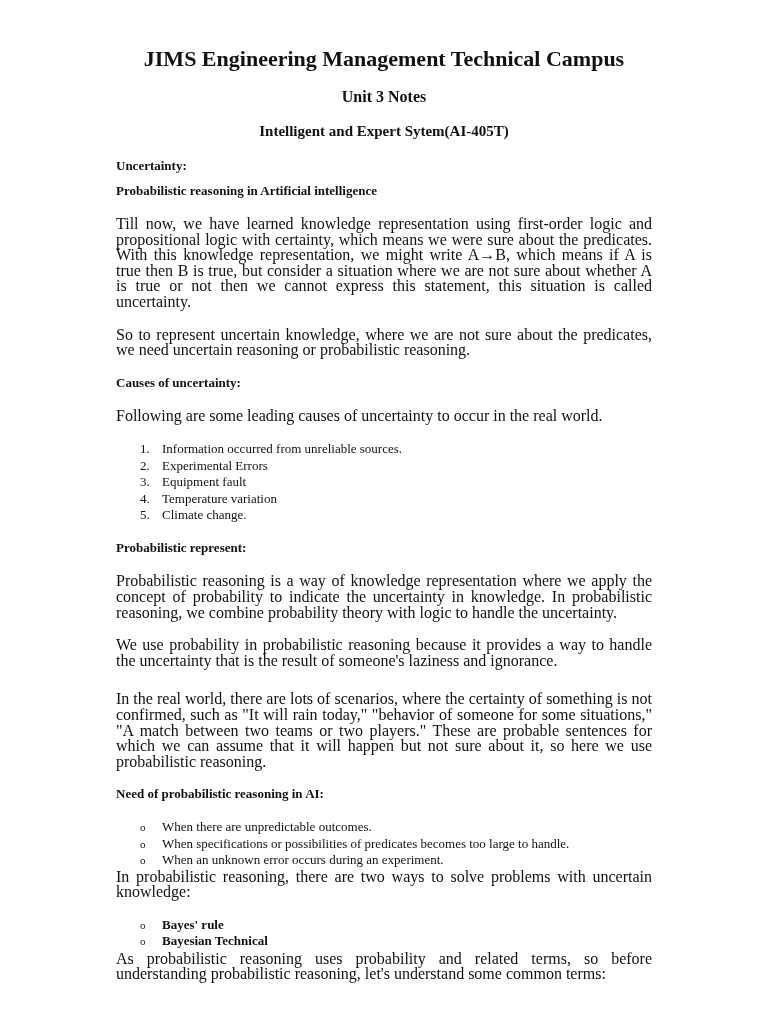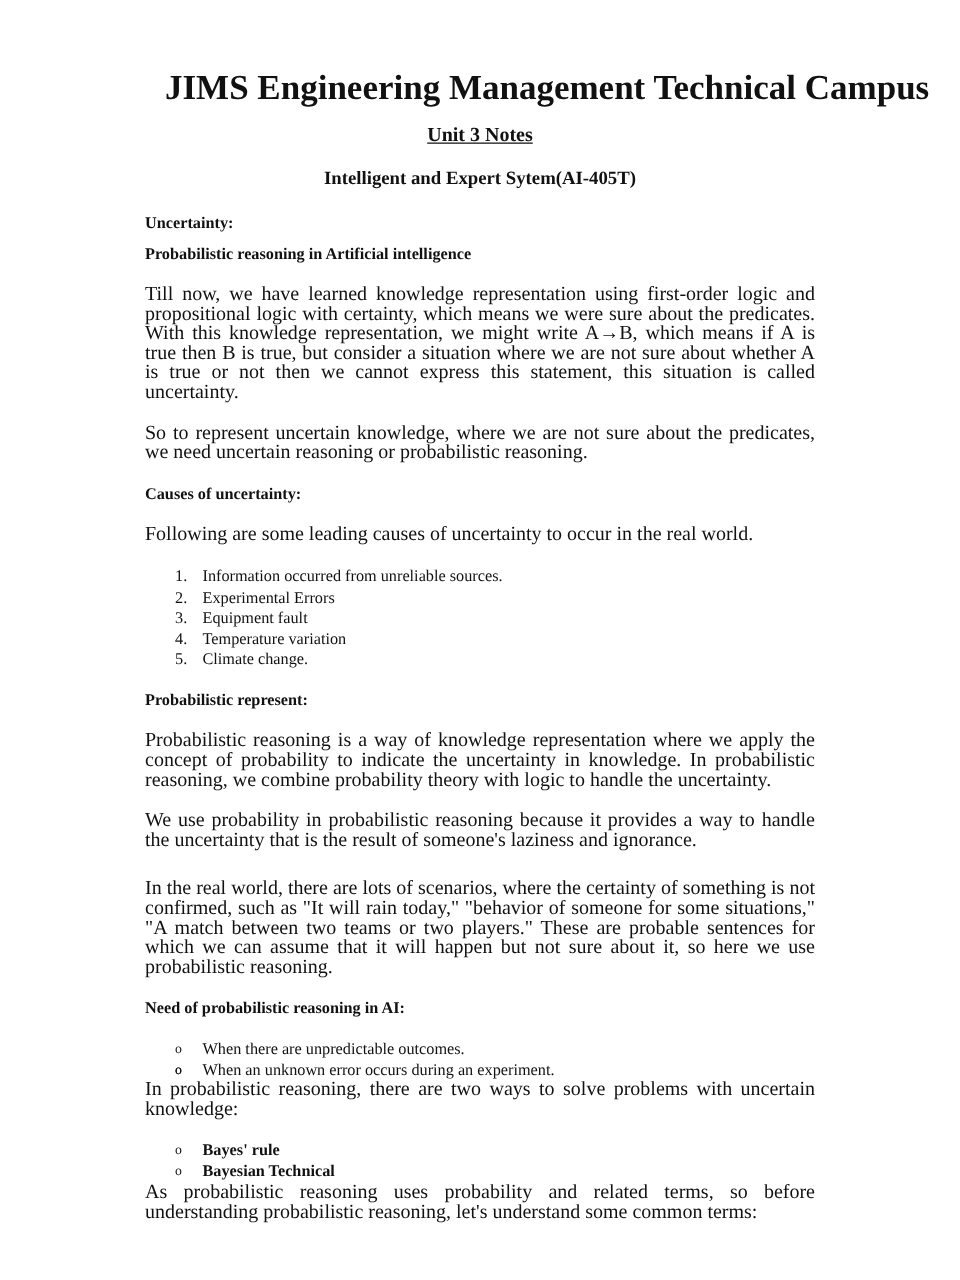--- a/index.html
+++ b/index.html
@@ -19,33 +19,32 @@
       position: absolute;
       left: 116px;
       top: 42px;
       width: 536px;
     }
     .header {
       text-align: center;
       margin-bottom: 0;
     }
     .title {
-      font-size: 28px;
+      font-size: 22px;
       font-weight: bold;
       line-height: 26px;
-      margin: 16px;
+      margin: 4px;
       white-space: nowrap;
       font-family: Liberation Serif, serif;
     }
     .subtitle {
       font-size: 16px;
       font-weight: bold;
       line-height: 18px;
       margin: 16px;
-      text-decoration: underline;
     }
     .course {
       font-size: 15px;
       font-weight: bold;
       line-height: 19px;
       margin: 0;
     }
     .h-section {
       font-size: 13px;
       font-weight: bold;
@@ -138,20 +137,21 @@
 
   <div class="h-section" style="margin-top:17px;">Need of probabilistic reasoning in AI:</div>
 
   <ul class="list bullets" style="margin-top:17px;">
     <li>
       <span class="marker">o</span>
       <span>When there are unpredictable outcomes.</span>
     </li>
     <li>
       <span class="marker">o</span>
+      <span>When specifications or possibilities of predicates becomes too large to handle.</span>
     </li>
     <li>
       <span class="marker">o</span>
       <span>When an unknown error occurs during an experiment.</span>
     </li>
   </ul>
 
   <p style="margin-top:0px;">In probabilistic reasoning, there are two ways to solve problems with uncertain knowledge:</p>
 
   <ul class="list bullets" style="margin-top:17px;">

